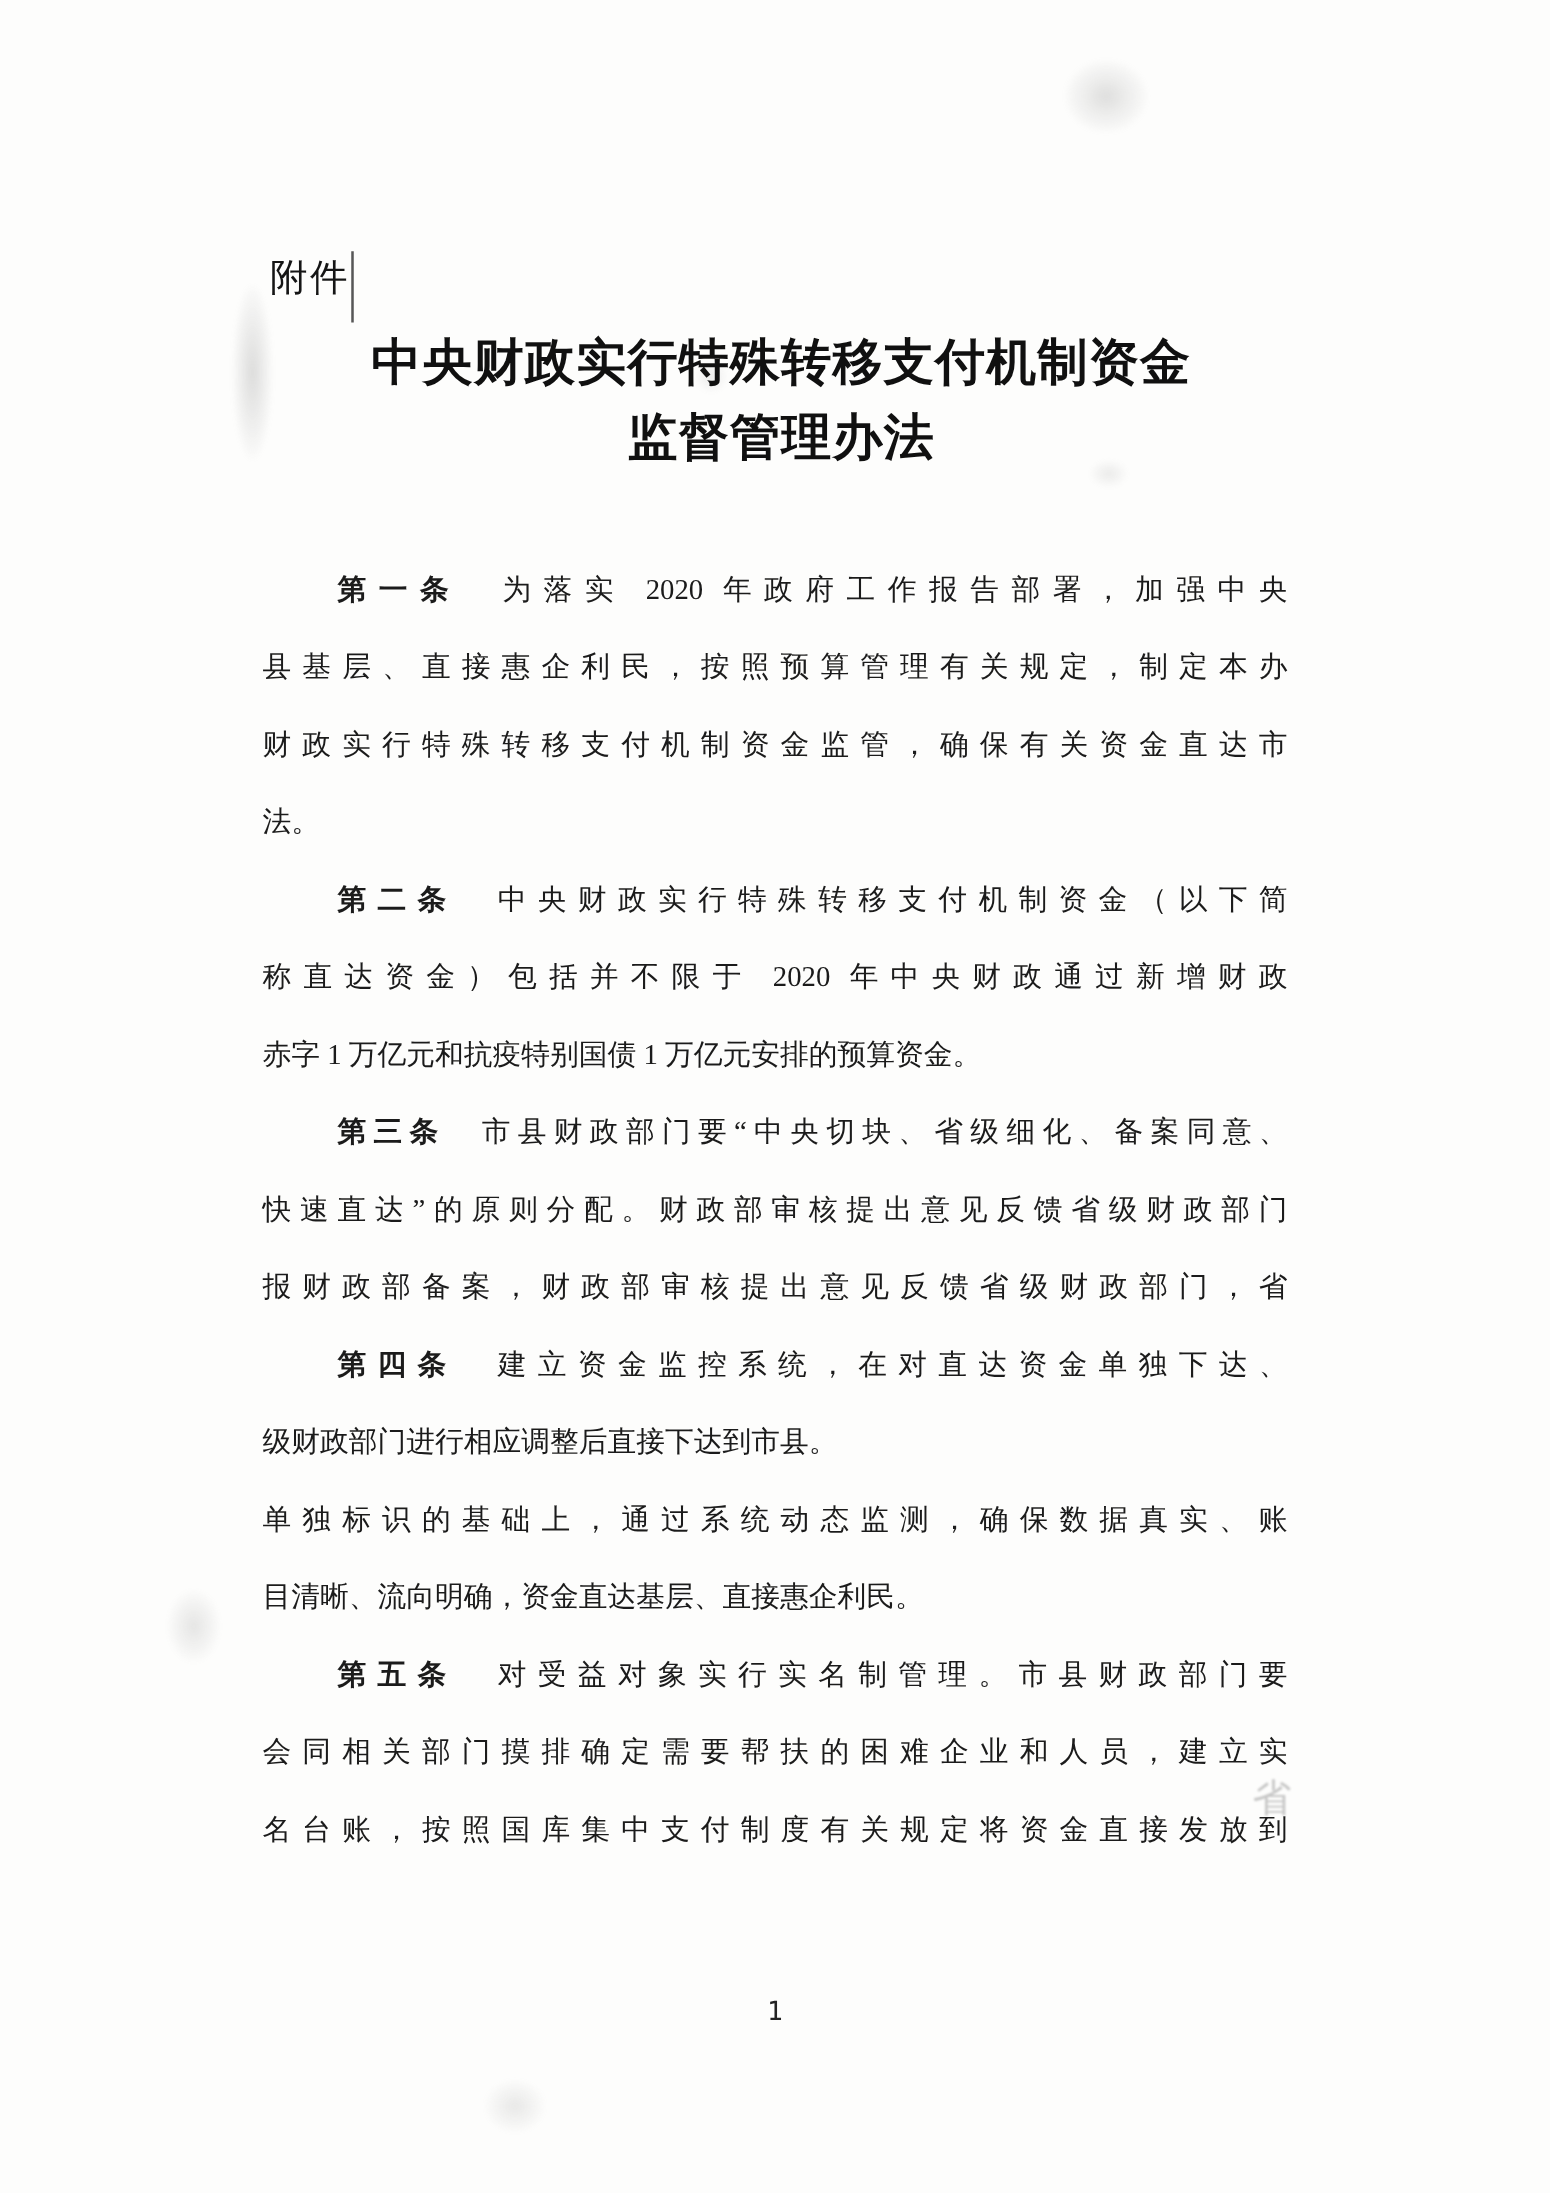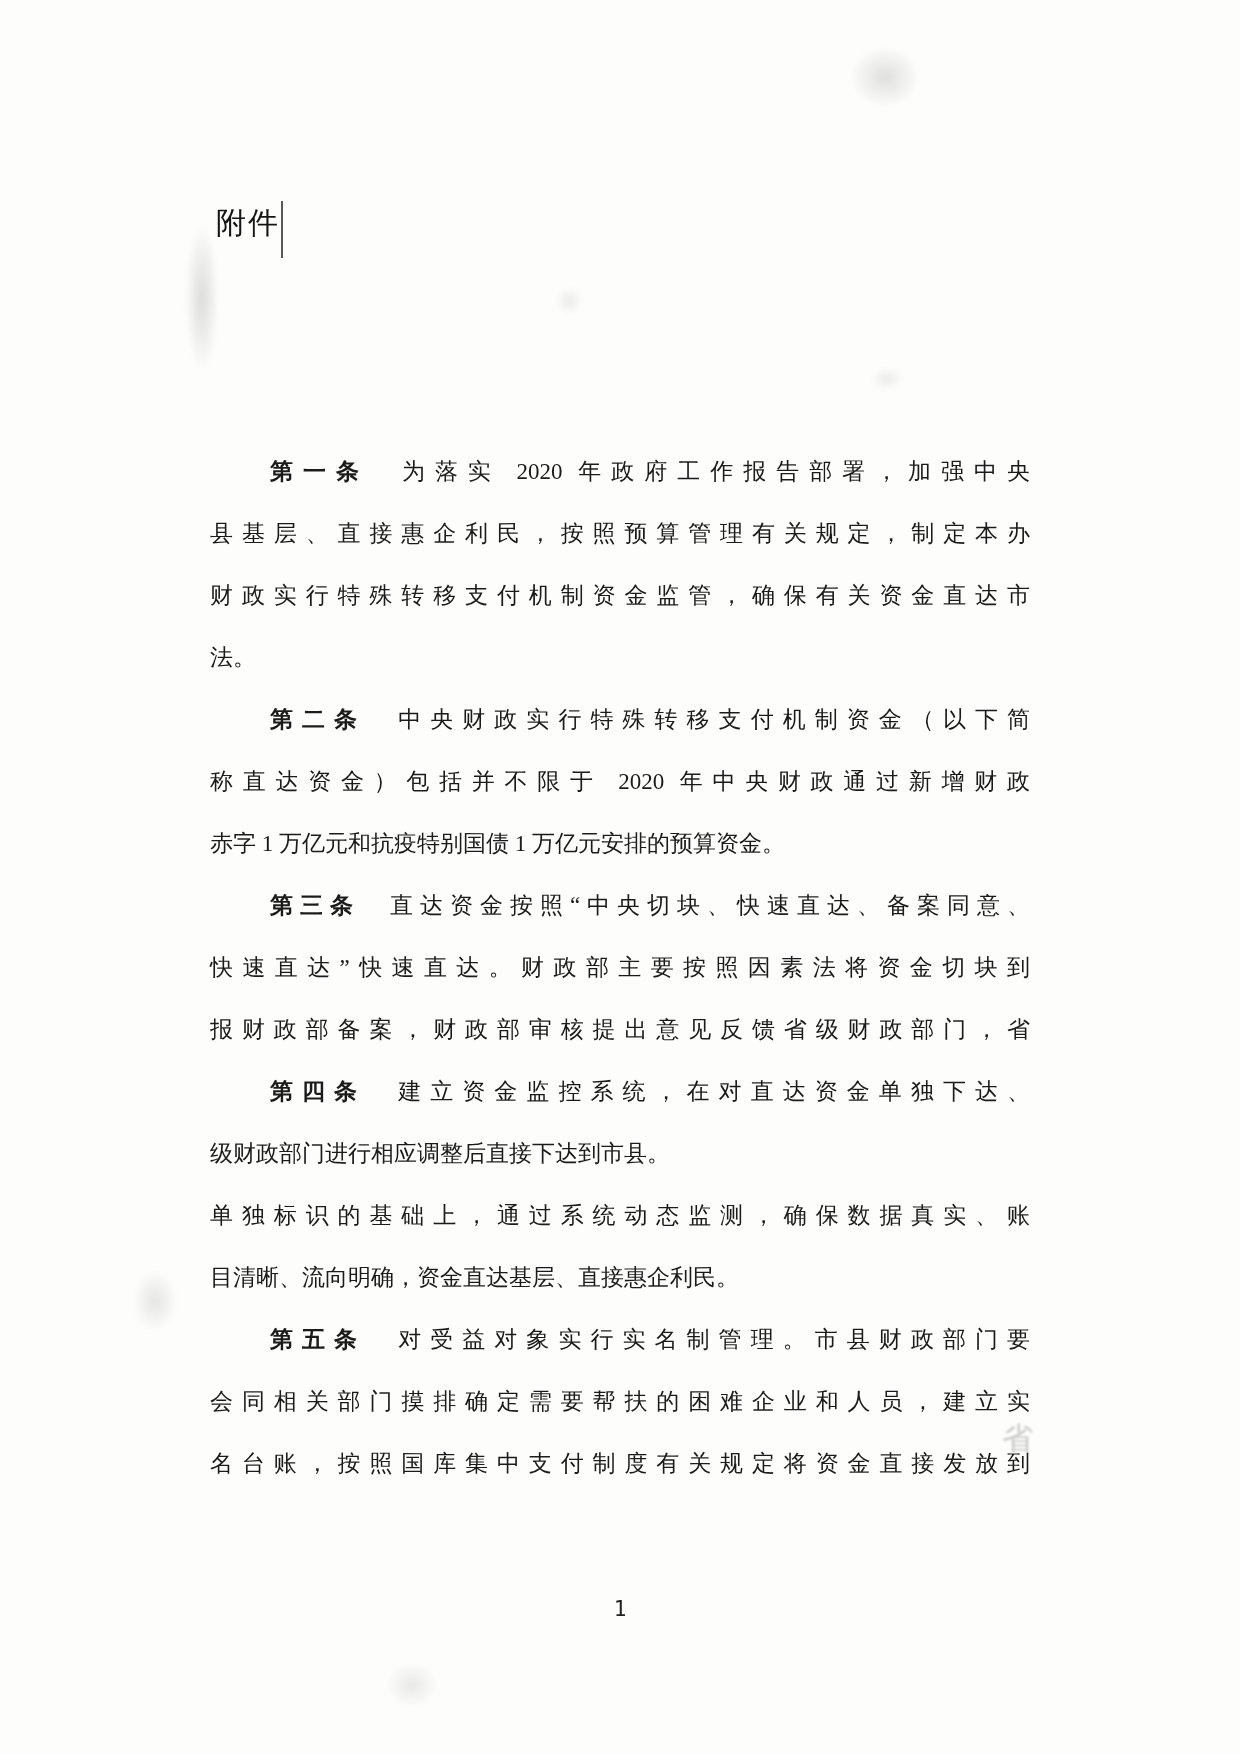--- a/index.html
+++ b/index.html
@@ -66,31 +66,35 @@
   <div class="smudge s1"></div>
   <div class="smudge s2"></div>
   <div class="smudge s3"></div>
   <div class="smudge s4"></div>
   <div class="smudge s5"></div>
   <div class="smudge s6"></div>
 
   <div class="attachment">附件</div>
   <div class="cursor-line"></div>
 
+  <div class="title">
+    <div>中央财政实行特殊转移支付机制资金</div>
+    <div>监督管理办法</div>
+  </div>
 
   <div class="body-text">
     <div class="ln indent just"><span class="lead">第一条</span><span>　为落实 2020 年政府工作报告部署，加强中央</span></div>
     <div class="ln just"><span>县基层、直接惠企利民，按照预算管理有关规定，制定本办</span></div>
     <div class="ln just"><span>财政实行特殊转移支付机制资金监管，确保有关资金直达市</span></div>
     <div class="ln"><span>法。</span></div>
     <div class="ln indent just"><span class="lead">第二条</span><span>　中央财政实行特殊转移支付机制资金（以下简</span></div>
     <div class="ln just"><span>称直达资金）包括并不限于 2020 年中央财政通过新增财政</span></div>
     <div class="ln"><span>赤字 1 万亿元和抗疫特别国债 1 万亿元安排的预算资金。</span></div>
-    <div class="ln indent just"><span class="lead">第三条</span><span>　直达资金按照“中央切块、快速直达、备案同意、</span></div>
-    <div class="ln just"><span>快速直达”快速直达。财政部主要按照因素法将资金切块到</span></div>
+    <div class="ln indent just"><span class="lead">第三条</span><span>　市县财政部门要“中央切块、省级细化、备案同意、</span></div>
+    <div class="ln just"><span>快速直达”的原则分配。财政部审核提出意见反馈省级财政部门</span></div>
     <div class="ln just"><span>报财政部备案，财政部审核提出意见反馈省级财政部门，省</span></div>
     <div class="ln indent just"><span class="lead">第四条</span><span>　建立资金监控系统，在对直达资金单独下达、</span></div>
     <div class="ln"><span>级财政部门进行相应调整后直接下达到市县。</span></div>
     <div class="ln just"><span>单独标识的基础上，通过系统动态监测，确保数据真实、账</span></div>
     <div class="ln"><span>目清晰、流向明确，资金直达基层、直接惠企利民。</span></div>
     <div class="ln indent just"><span class="lead">第五条</span><span>　对受益对象实行实名制管理。市县财政部门要</span></div>
     <div class="ln just"><span>会同相关部门摸排确定需要帮扶的困难企业和人员，建立实</span></div>
     <div class="ln just"><span>名台账，按照国库集中支付制度有关规定将资金直接发放到</span></div>
   </div>
 

